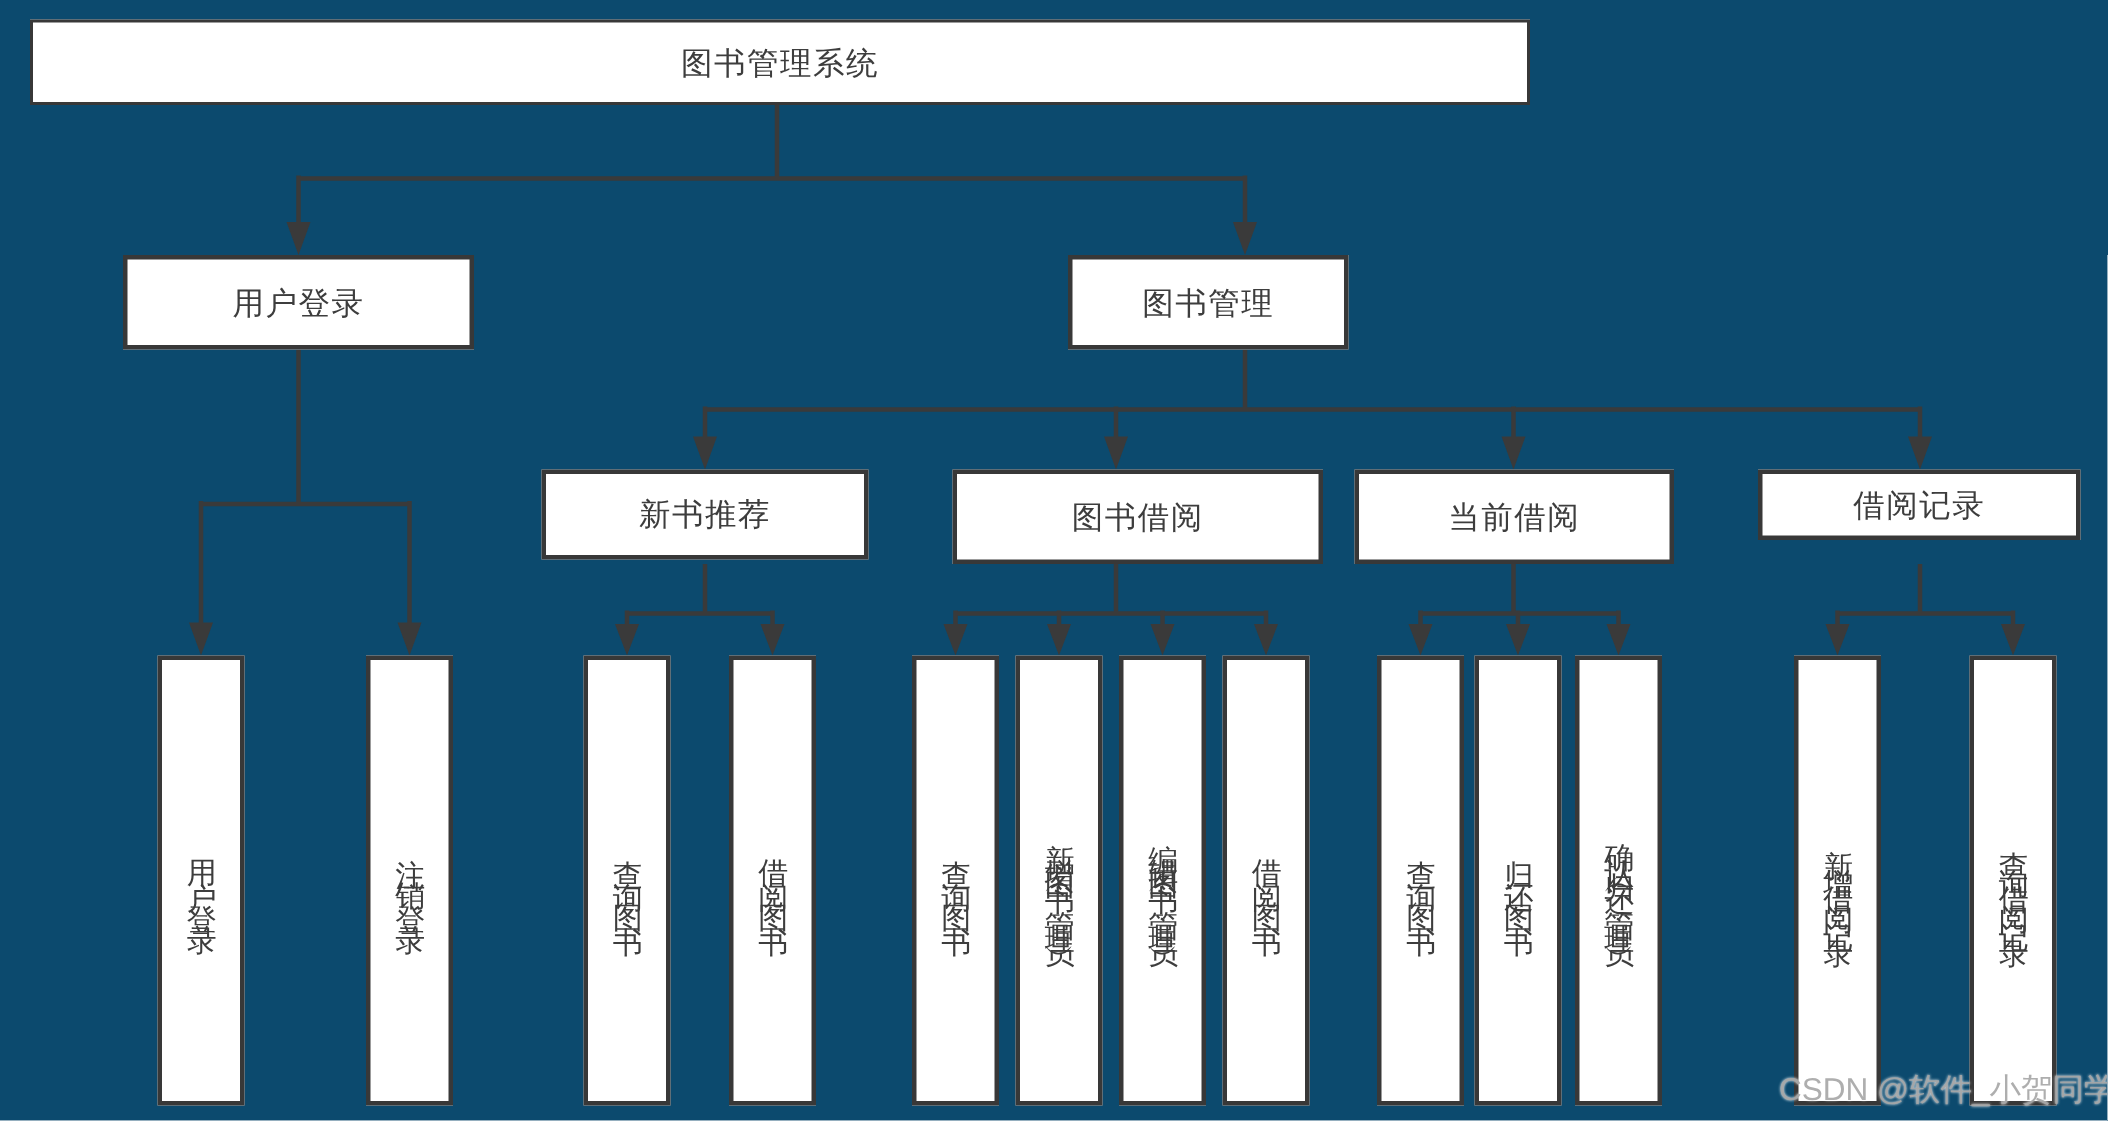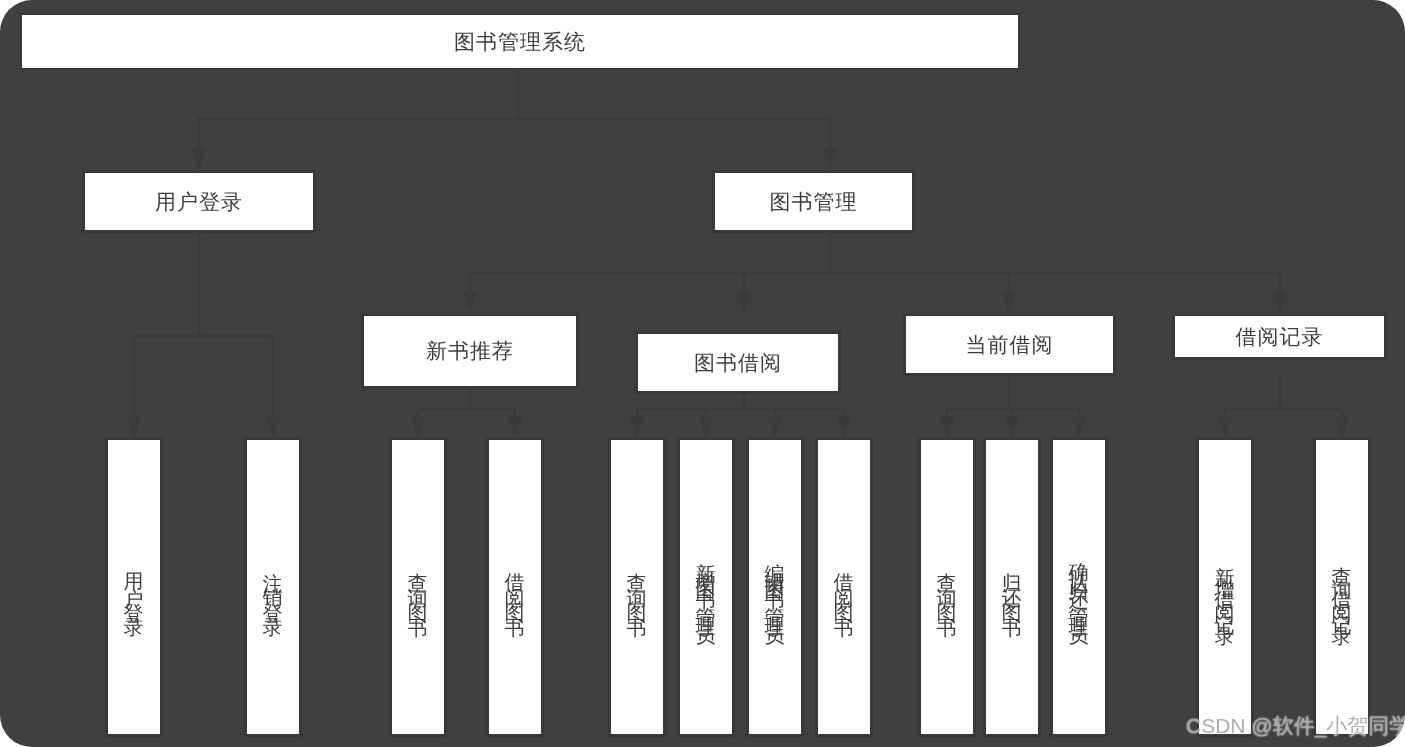--- a/index.html
+++ b/index.html
@@ -5,23 +5,22 @@
   html, body {
     margin: 0;
     padding: 0;
     background: #ffffff;
     font-family: "Liberation Sans", "DejaVu Sans", sans-serif;
   }
   #canvas {
     position: relative;
     width: 1405px;
     height: 747px;
-    background: #404040;
+    background: #0c4a6e;
     overflow: hidden;
-    border-radius: 32px;
   }
   #connectors {
     position: absolute;
     left: 0; top: 0;
     width: 1405px; height: 747px;
   }
   #connectors path {
     stroke: #3a3a3a;
     stroke-width: 3;
     fill: none;
@@ -134,24 +133,24 @@
     <g>
       <path d="M1280 376 V409 M1225 409 H1342 M1225 407 V418 M1342 407 V418"></path>
       <polygon points="1217,416 1233,416 1225,437"></polygon>
       <polygon points="1334,416 1350,416 1342,437"></polygon>
     </g>
   </svg>
 
   <div class="hbox" id="root-box">图书管理系统</div>
 
   <div class="hbox" style="left:82px; top:170px; width:234px; height:63px;">用户登录</div>
-  <div class="hbox" style="left:712px; top:170px; width:203px; height:63px;">图书管理</div>
+  <div class="hbox" style="left:712px; top:170px; width:187px; height:63px;">图书管理</div>
 
-  <div class="hbox" style="left:361px; top:313px; width:218px; height:76px;">新书推荐</div>
-  <div class="hbox" style="left:635px; top:331px; width:206px; height:63px;">图书借阅</div>
+  <div class="hbox" style="left:361px; top:313px; width:218px; height:60px;">新书推荐</div>
+  <div class="hbox" style="left:635px; top:313px; width:247px; height:63px;">图书借阅</div>
   <div class="hbox" style="left:903px; top:313px; width:213px; height:63px;font-family:Liberation Mono, monospace;">当前借阅</div>
   <div class="hbox" style="left:1172px; top:313px; width:215px; height:47px;">借阅记录</div>
 
   <div class="vbox ls4" style="left:105px;">
     <span>用户登录</span>
   </div>
   <div class="vbox ls4" style="left:244px;">
     <span>注销登录</span>
   </div>
 

